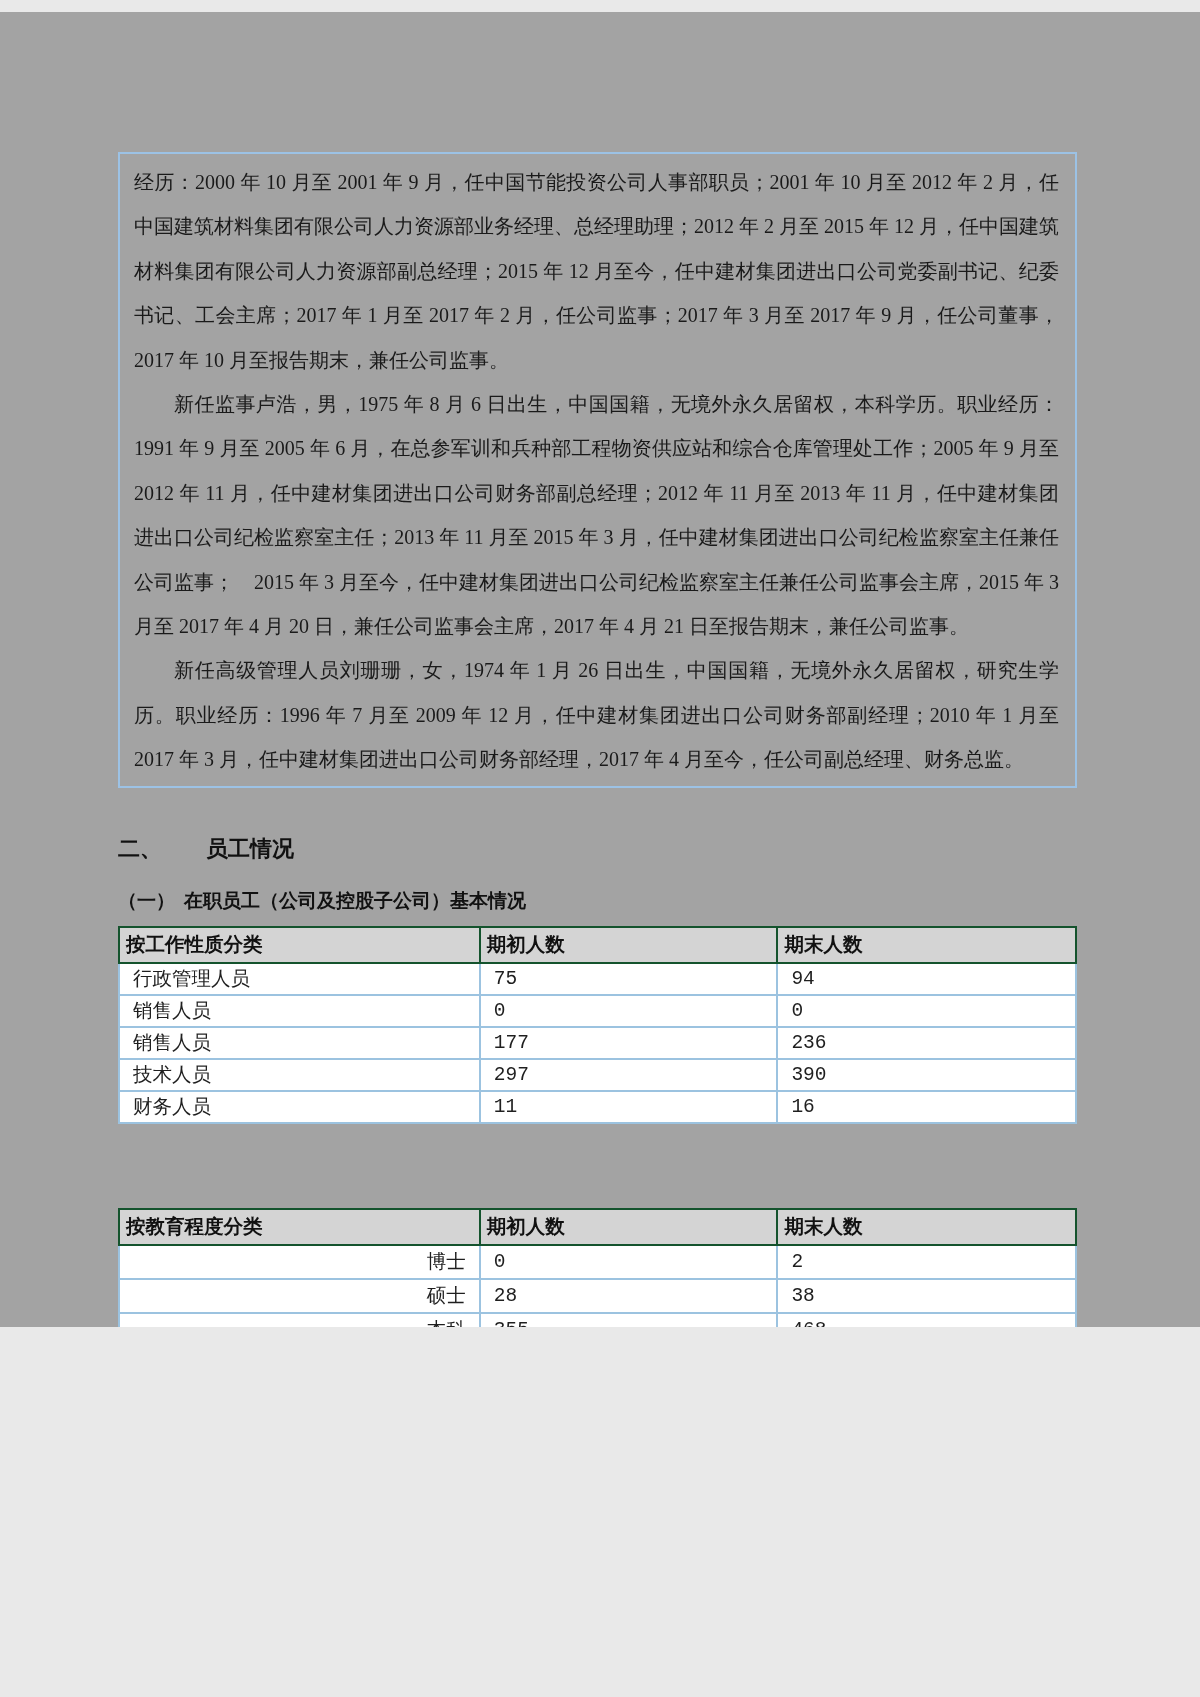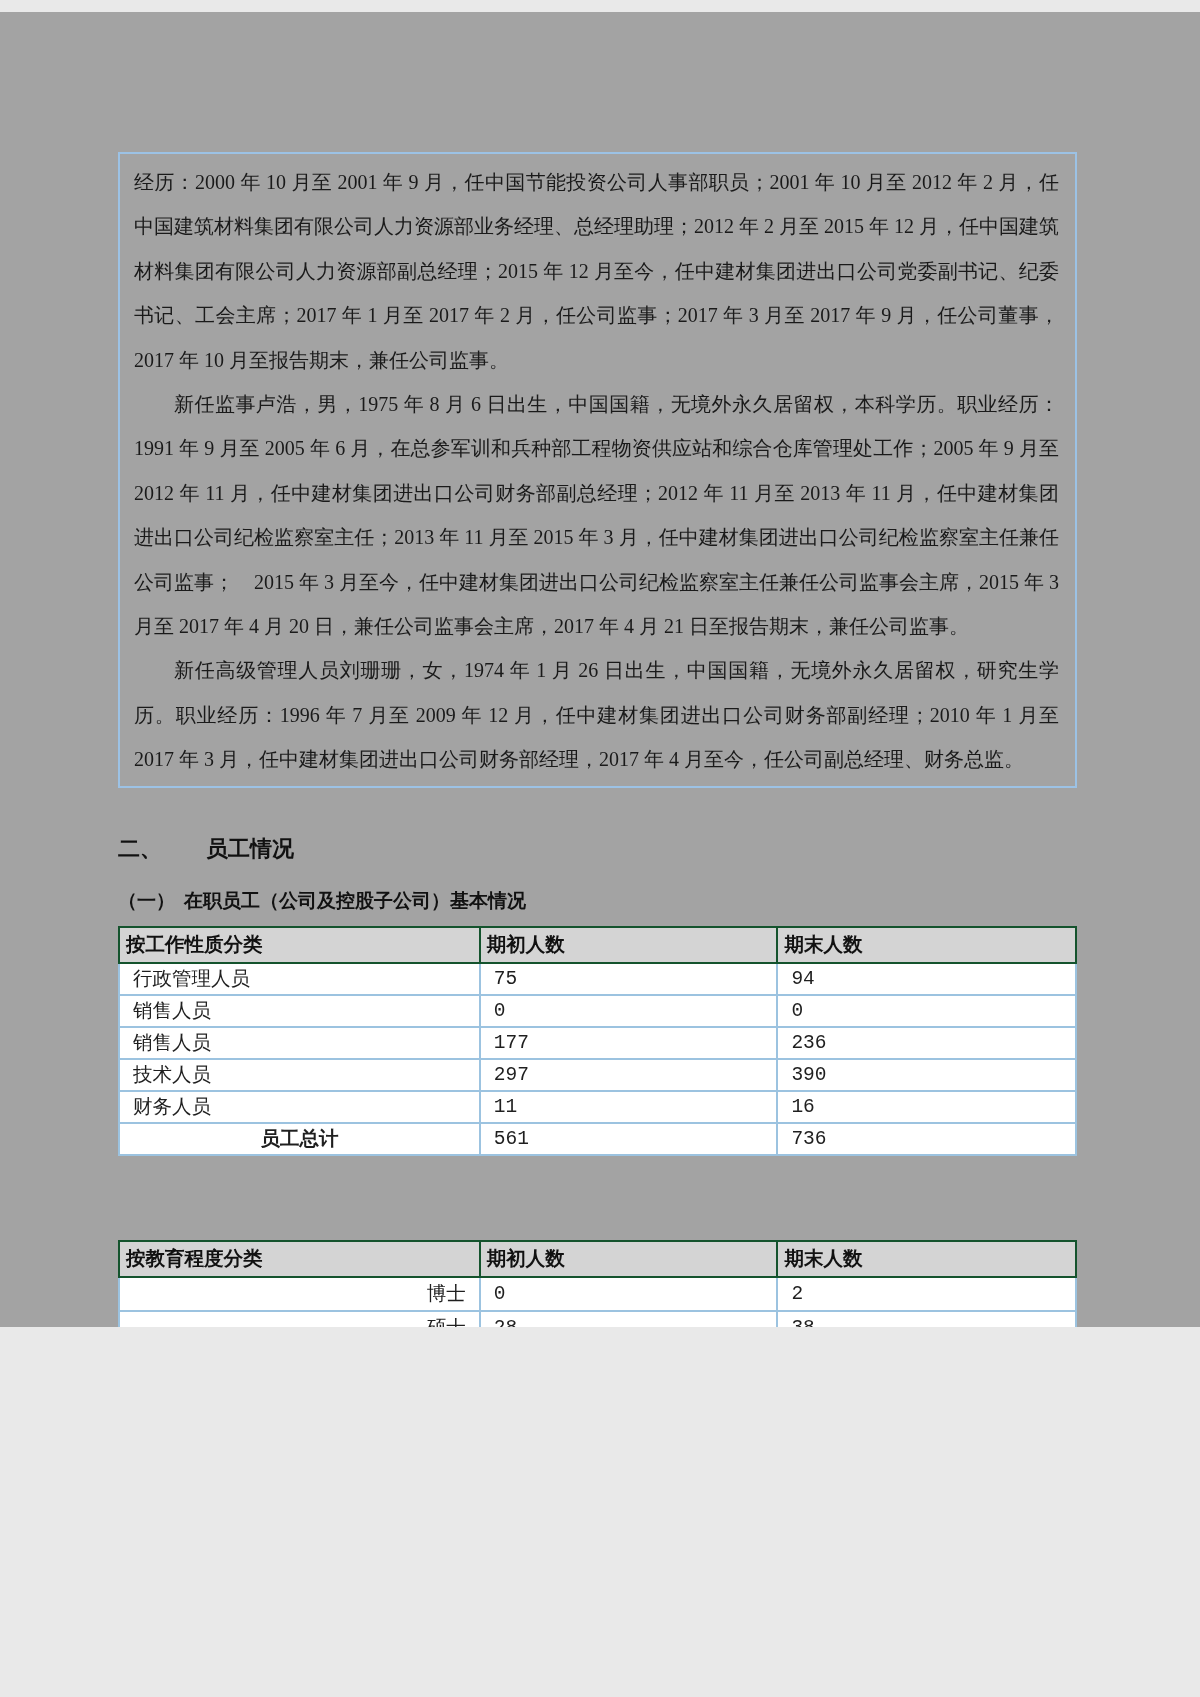--- a/index.html
+++ b/index.html
@@ -150,25 +150,20 @@
         <tr>
           <td class="label-left">技术人员</td>
           <td class="num">297</td>
           <td class="num">390</td>
         </tr>
         <tr>
           <td class="label-left">财务人员</td>
           <td class="num">11</td>
           <td class="num">16</td>
         </tr>
-        <tr>
-          <td class="total-label">员工总计</td>
-          <td class="num">561</td>
-          <td class="num">736</td>
-        </tr>
       </tbody>
     </table>
 
     <table class="emp-table second">
       <colgroup>
           <col class="c1">
           <col class="c2">
           <col class="c3">
         </colgroup>
       <thead>

